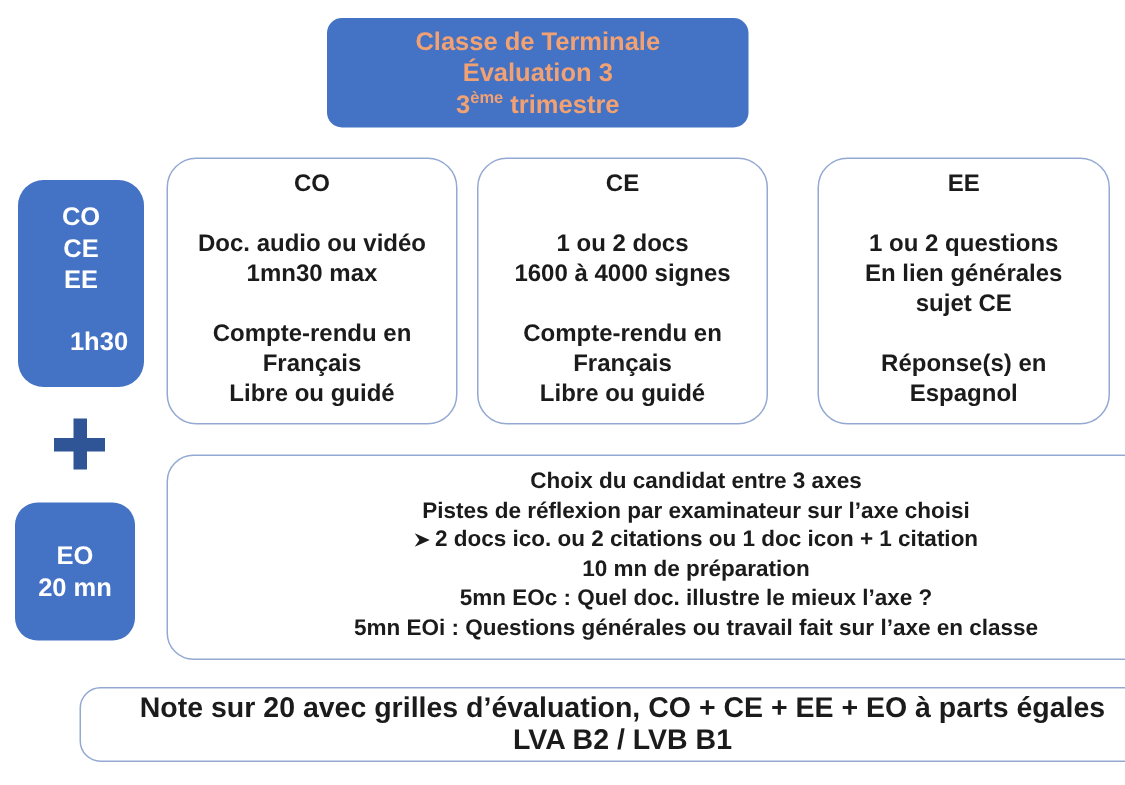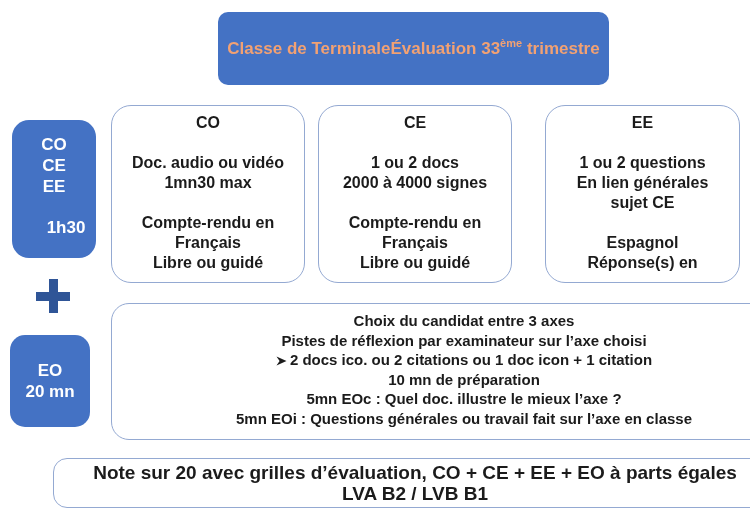--- a/index.html
+++ b/index.html
@@ -3,23 +3,23 @@
 <meta charset="utf-8">
 <style>
   html,body { margin:0; padding:0; background:#ffffff; }
   .canvas {
     position:relative; width:750px; height:523px; background:#ffffff;
     font-family:"Liberation Sans", sans-serif; font-weight:700; color:#1b1b1b;
     overflow:hidden;
   }
   
   .header-box {
-    position:absolute; left:218px; top:12px; width:391px; height:73px;
+    position:absolute; left:218px; top:12px; width:281px; height:73px;
     background:var(--blue); color:var(--orange); border-radius:10px;
-    display:flex; flex-direction:row; justify-content:center; align-items:center;
+    display:flex; flex-direction:column; justify-content:center; align-items:center;
     text-align:center; font-size:17px; line-height:21px;
   }
   .header-box sup { font-size:11px; line-height:0; }
   .side-box {
     position:absolute; background:var(--blue); color:#ffffff;
     text-align:center; font-size:17px; line-height:21px;
   }
   .exams-box { left:12px; top:120px; width:84px; height:138px; border-radius:17px;
     padding-top:14px; box-sizing:border-box; }
   .exams-box .duration { margin-top:20px;padding-left:24px; }
@@ -84,38 +84,38 @@
         <div class="line">Français</div>
         <div class="line">Libre ou guidé</div>
       </div>
   </div>
 
   <div class="outline col-box" id="col-ce">
     <div class="title">CE</div>
     <div>
         <div class="line">&nbsp;</div>
         <div class="line">1 ou 2 docs</div>
-        <div class="line">2000 à 4000 signes</div>
+        <div class="line">1600 à 4000 signes</div>
         <div class="line">&nbsp;</div>
         <div class="line">Compte-rendu en</div>
         <div class="line">Français</div>
         <div class="line">Libre ou guidé</div>
       </div>
   </div>
 
   <div class="outline col-box" id="col-ee">
     <div class="title">EE</div>
     <div>
         <div class="line">&nbsp;</div>
         <div class="line">1 ou 2 questions</div>
         <div class="line">En lien générales</div>
         <div class="line">sujet CE</div>
         <div class="line">&nbsp;</div>
+        <div class="line">Réponse(s) en</div>
         <div class="line">Espagnol</div>
-        <div class="line">Réponse(s) en</div>
       </div>
   </div>
 
   <div class="outline wide-box">
     <div>
         <div class="line">Choix du candidat entre 3 axes</div>
         <div class="line">Pistes de réflexion par examinateur sur l’axe choisi</div>
         <div class="line"><span class="arrow-bullet"><svg width="11" height="10" viewBox="0 0 11 10">
               <path d="M0.5 0.5 L10.5 5 L0.5 9.5 L3.6 5 Z" fill="#1b1b1b"></path>
             </svg></span>2 docs ico. ou 2 citations ou 1 doc icon + 1 citation</div>

